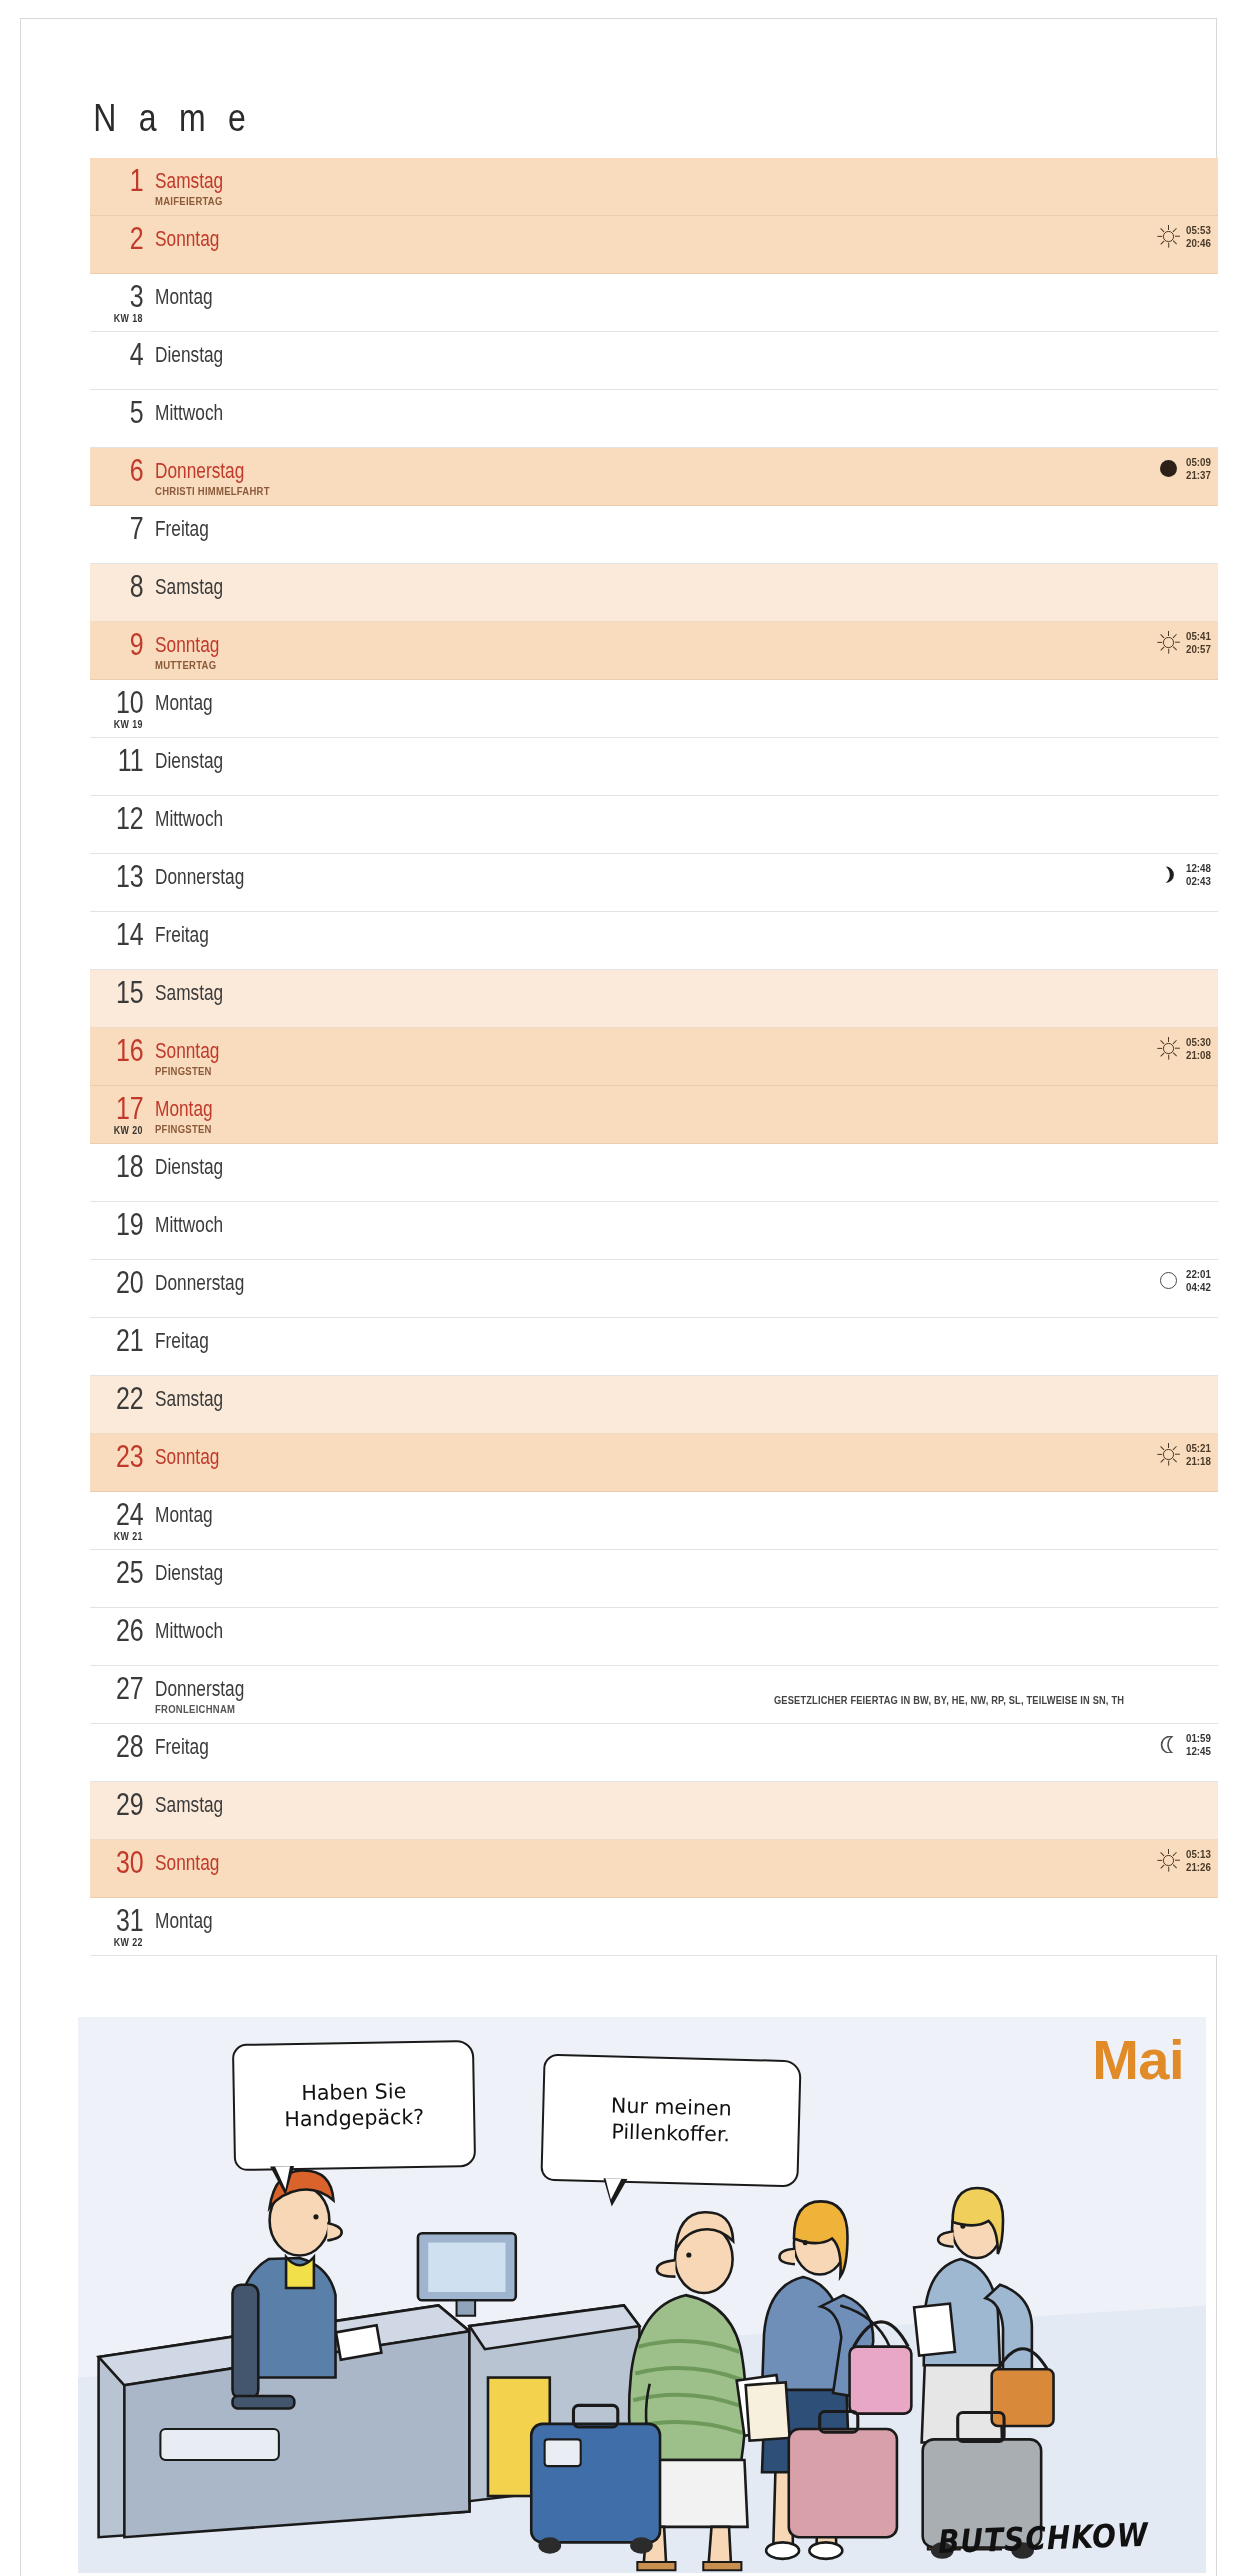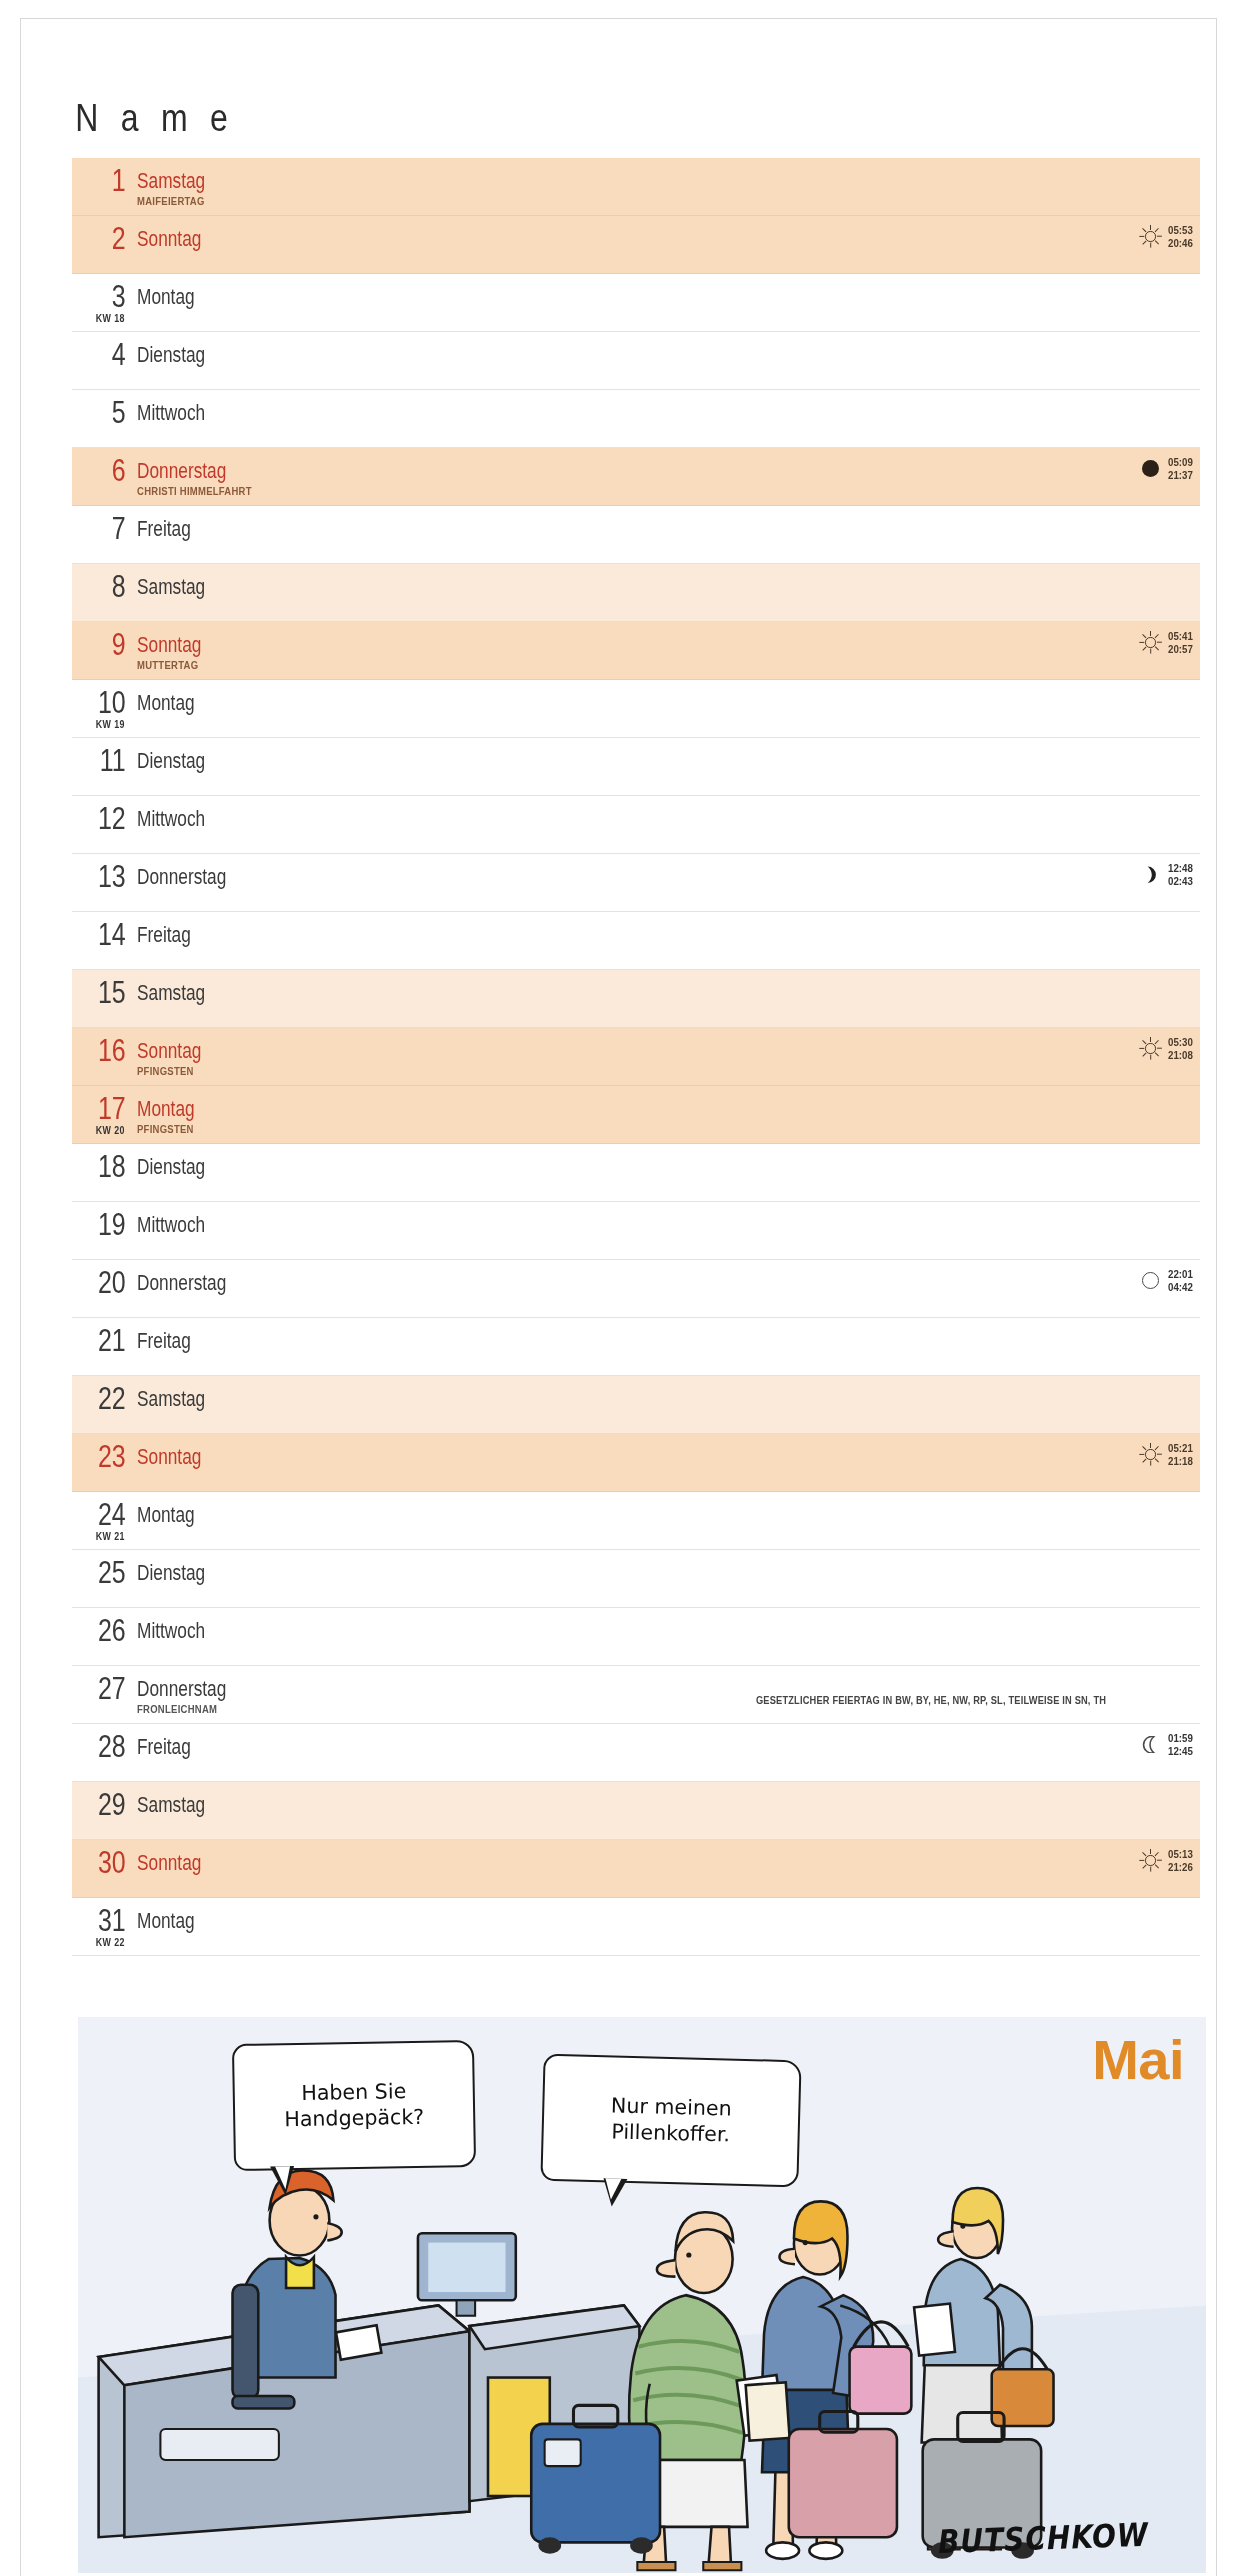--- a/index.html
+++ b/index.html
@@ -19,21 +19,21 @@
   
   #sheet {
     position: absolute;
     left: 19.6px; top: 17.5px;
     width: 1197px; height: 2611px;
     border: 1.5px solid #d8d8d8;
     background: #ffffff;
   }
   #inner {
     position: absolute;
-    left: 51px;
+    left: 69px;
     top: 77px;
     width: 1128px;
   }
   #name-header {
     font-size: 39px;
     letter-spacing: 8.2px;
     color: #2b2b2b;
     font-weight: 400;
     font-family: "Liberation Sans", sans-serif;
     padding-left: 4.1px;

